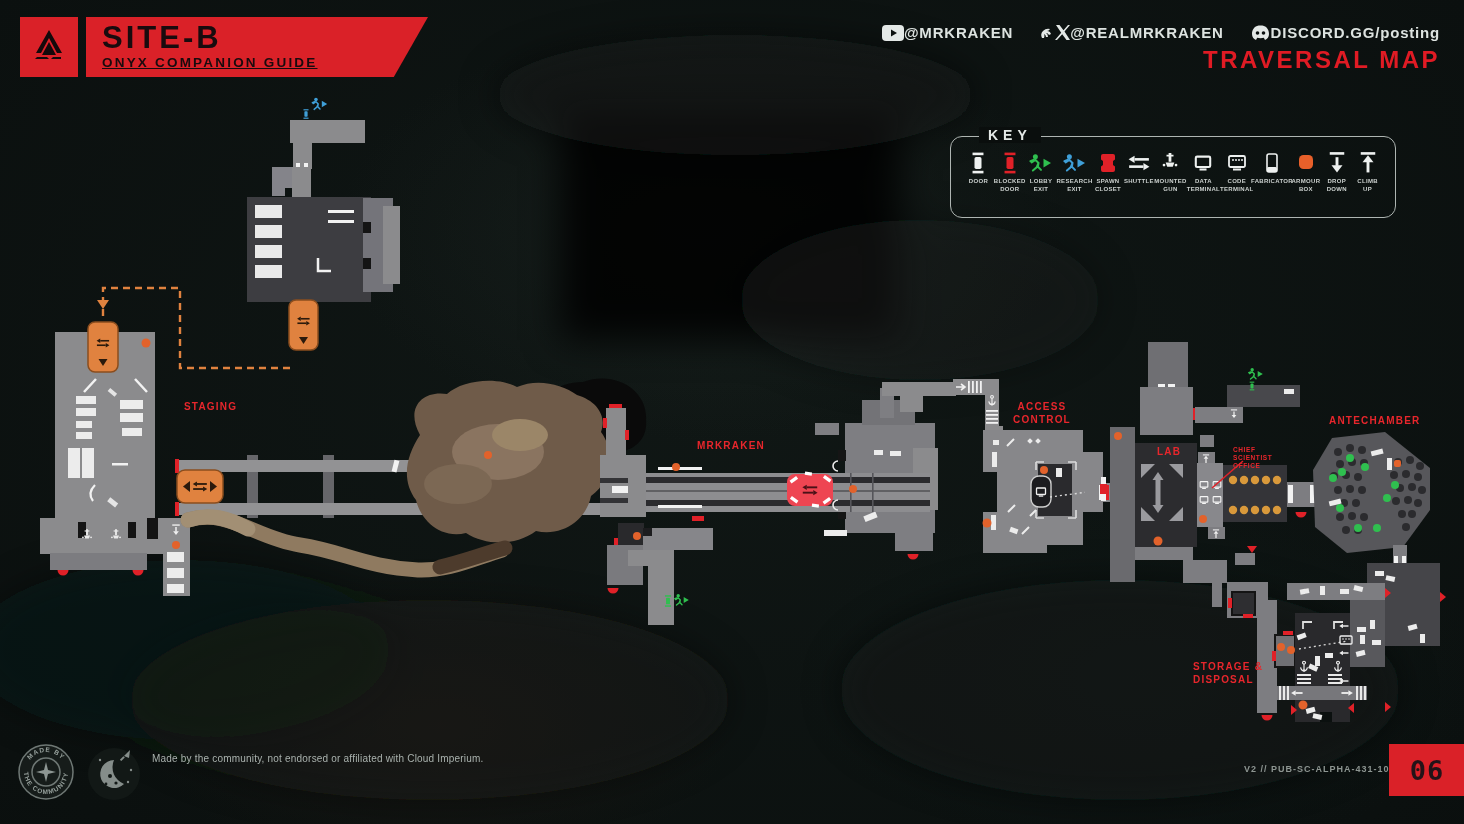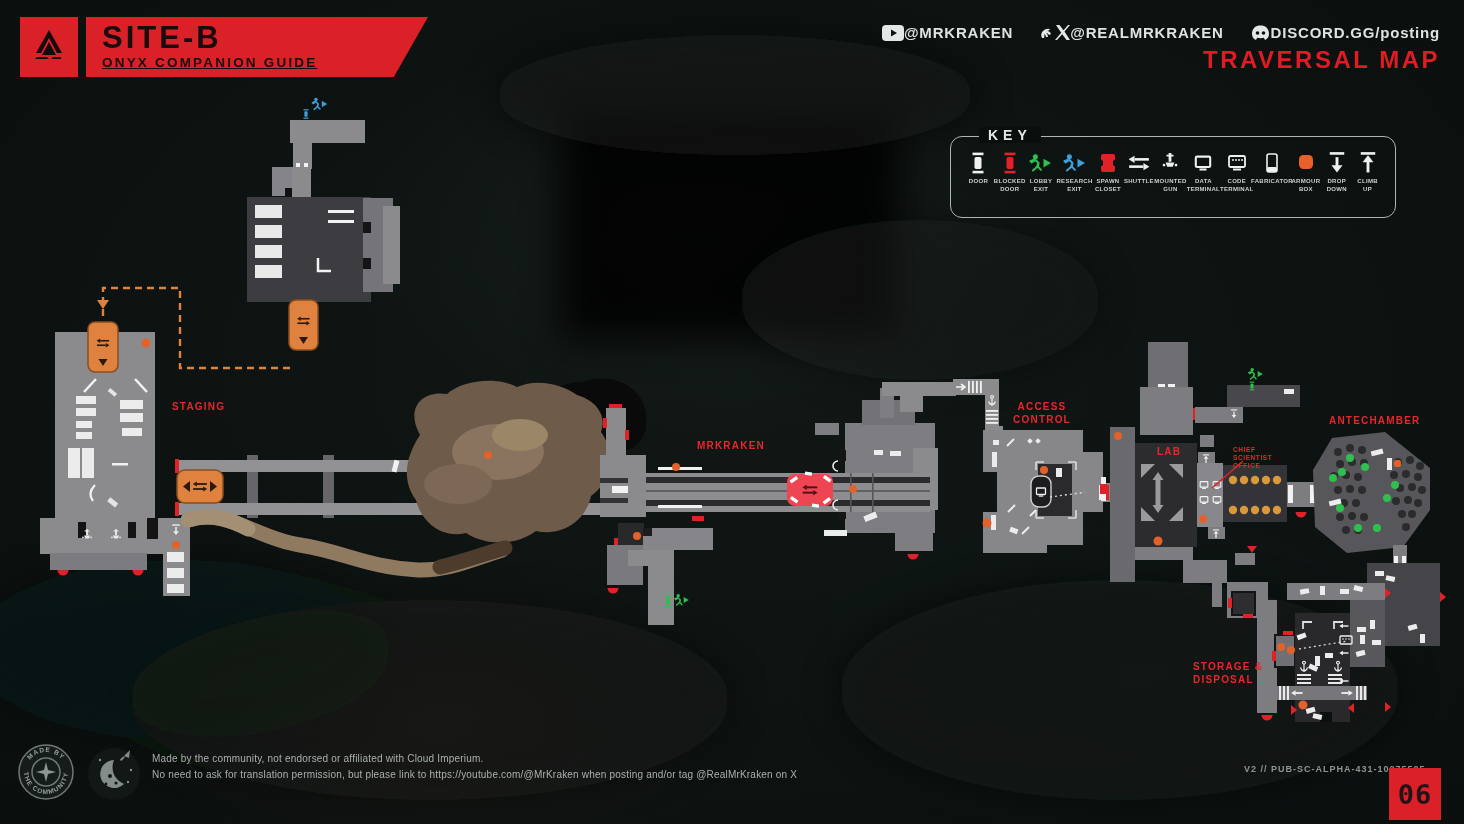--- a/index.html
+++ b/index.html
@@ -26,21 +26,21 @@
   .key-title{position:absolute;left:28px;top:-10px;background:#0a0e0d;padding:0 9px;font-size:14px;font-weight:800;letter-spacing:5px;color:#e3e8e6;}
   .key-items{position:absolute;inset:0;display:flex;justify-content:space-between;align-items:flex-start;padding:14px 12px 0 12px;}
   .key-item{width:37px;display:flex;flex-direction:column;align-items:center;gap:3px;}
   .key-label{font-size:6px;font-weight:700;letter-spacing:.3px;color:#ccd1cf;text-align:center;line-height:1.25;text-transform:uppercase;}
   
   .maplab{color:#e8262c;font-weight:800;font-size:10px;letter-spacing:1.2px;line-height:1.25;}
   .maplab.small{font-size:6.5px;letter-spacing:.6px;}
   
   .disclaimer{left:152px;top:751px;font-size:10px;line-height:16px;color:#a9b1ad;letter-spacing:.2px;}
   .version{left:1244px;top:764px;font-size:9px;color:#8d9591;letter-spacing:1px;font-weight:700;}
-  .page-box{left:1389px;top:744px;width:52px;height:52px;background:#da2128;display:flex;align-items:center;justify-content:center;margin-top:24px;}
+  .page-box{left:1389px;top:744px;width:76px;height:52px;background:#da2128;display:flex;align-items:center;justify-content:center;}
   .page-num{font-size:27px;font-weight:900;color:#231318;letter-spacing:1px;font-family:"DejaVu Sans Mono","Liberation Mono",monospace;}
 </style>
 </head>
 <body>
 
 <div id="stage">
 
   <svg class="abs" style="left:0;top:0" width="1464" height="824" viewBox="0 0 1464 824">
     <defs>
       <filter id="blur18">
@@ -656,21 +656,21 @@
       </div>
       <div class="key-item">
         <svg width="22" height="24" viewBox="-11 -12 22 24">
             <use href="#g-climb" transform="scale(1.45)" style="color:#eef1f0"></use>
           </svg>
         <div class="key-label">CLIMB UP</div>
       </div>
     </div>
   </div>
 
-  <div class="abs maplab" style="left:172px;top:401px">STAGING</div>
+  <div class="abs maplab" style="left:184px;top:401px">STAGING</div>
   <div class="abs maplab" style="left:697px;top:440px">MRKRAKEN</div>
   <div class="abs maplab" style="left:1013px;top:401px;width:58px;text-align:center">ACCESS CONTROL</div>
   <div class="abs maplab" style="left:1157px;top:446px">LAB</div>
   <div class="abs maplab small" style="left:1233px;top:446px;width:58px">CHIEF SCIENTIST OFFICE</div>
   <div class="abs maplab" style="left:1329px;top:415px">ANTECHAMBER</div>
   <div class="abs maplab" style="left:1193px;top:661px;width:74px;text-align:left">STORAGE &amp; DISPOSAL</div>
 
   <svg class="abs" style="left:16px;top:740px" width="130" height="64" viewBox="0 0 130 64">
     <g>
       <circle cx="30" cy="32" r="27" fill="#161c1a" stroke="#6f7875" stroke-width="1.5"></circle>
@@ -696,21 +696,20 @@
       <path d="M108,16 l6,-6 l-1,8 z" fill="#858d8a"></path>
       <rect x="104" y="18" width="5" height="2" fill="#858d8a" transform="rotate(-45 106 19)"></rect>
       <circle cx="115" cy="30" r="1.2" fill="#858d8a"></circle>
         <circle cx="112" cy="42" r="1.2" fill="#858d8a"></circle>
         <circle cx="84" cy="20" r="1.2" fill="#858d8a"></circle>
     </g>
   </svg>
 
   <div class="abs disclaimer">
     <div>Made by the community, not endorsed or affiliated with Cloud Imperium.</div>
-    <div>No need to ask for translation permission, but please link to https://youtube.com/@MrKraken when posting and/or tag @RealMrKraken on X</div>
   </div>
 
   <div class="abs version">V2 // PUB-SC-ALPHA-431-10275505</div>
   <div class="abs page-box">
     <span class="page-num">06</span>
   </div>
 
 </div>
 
 </body></html>

